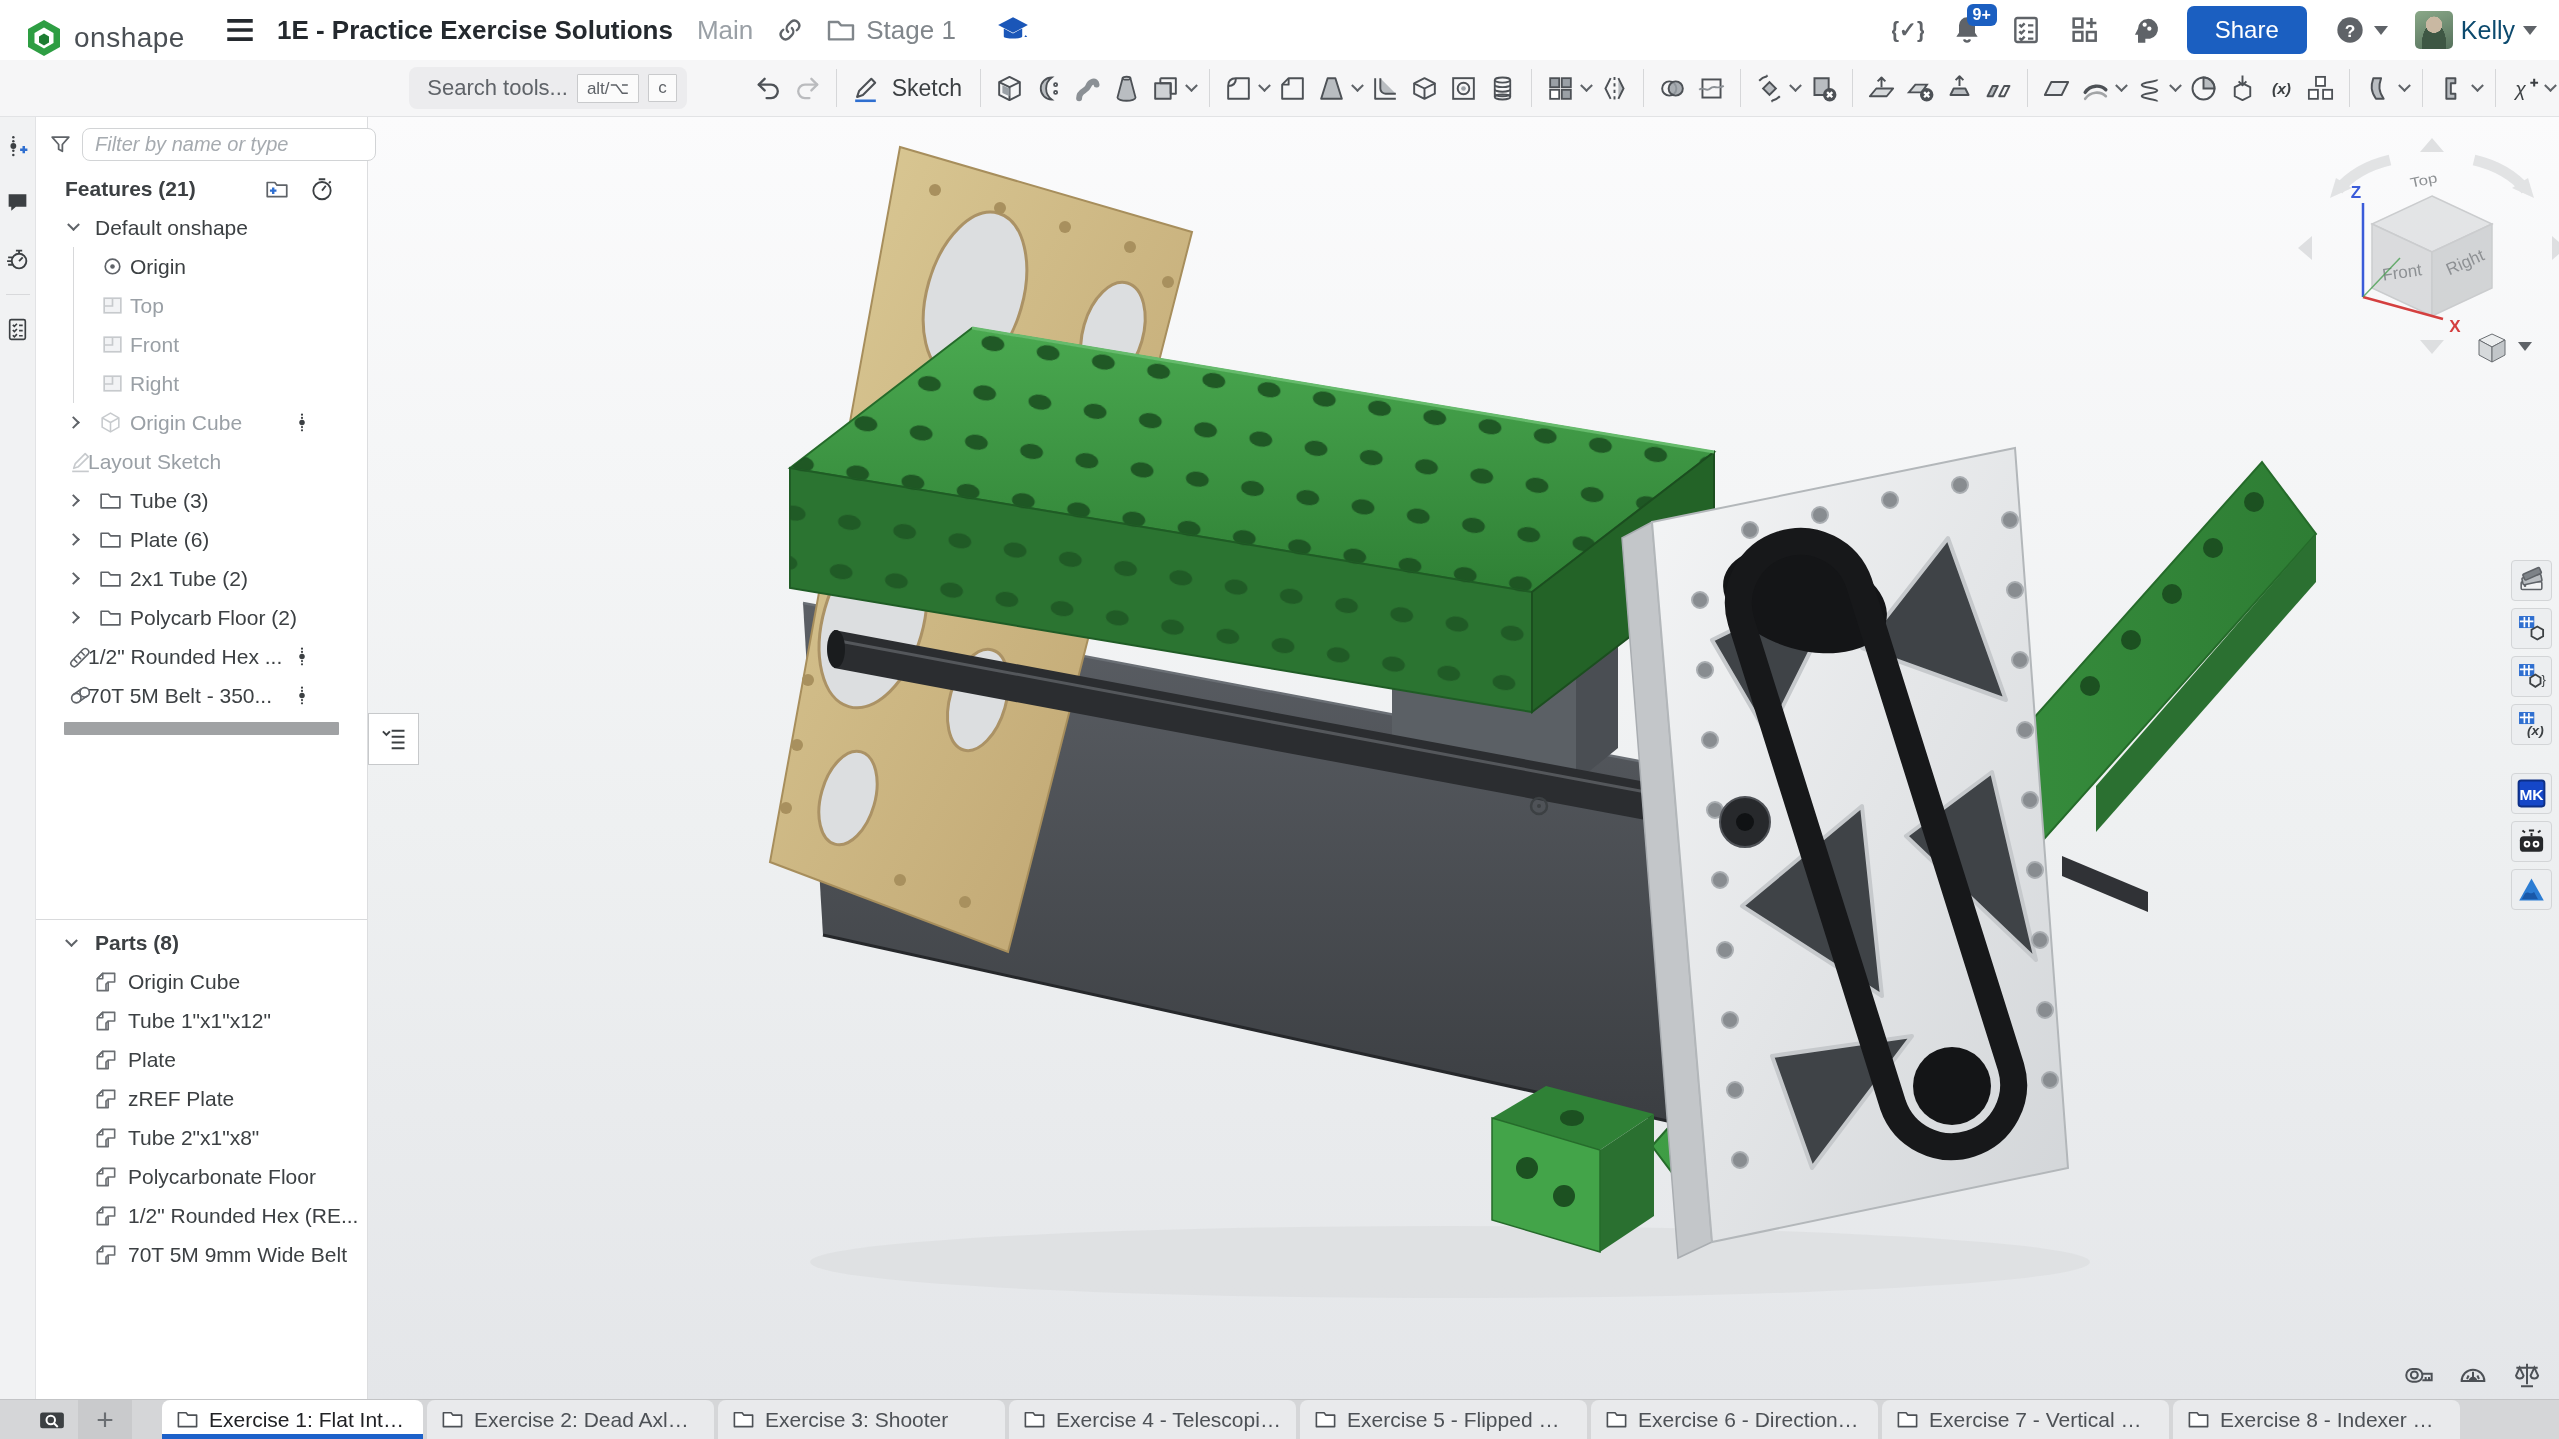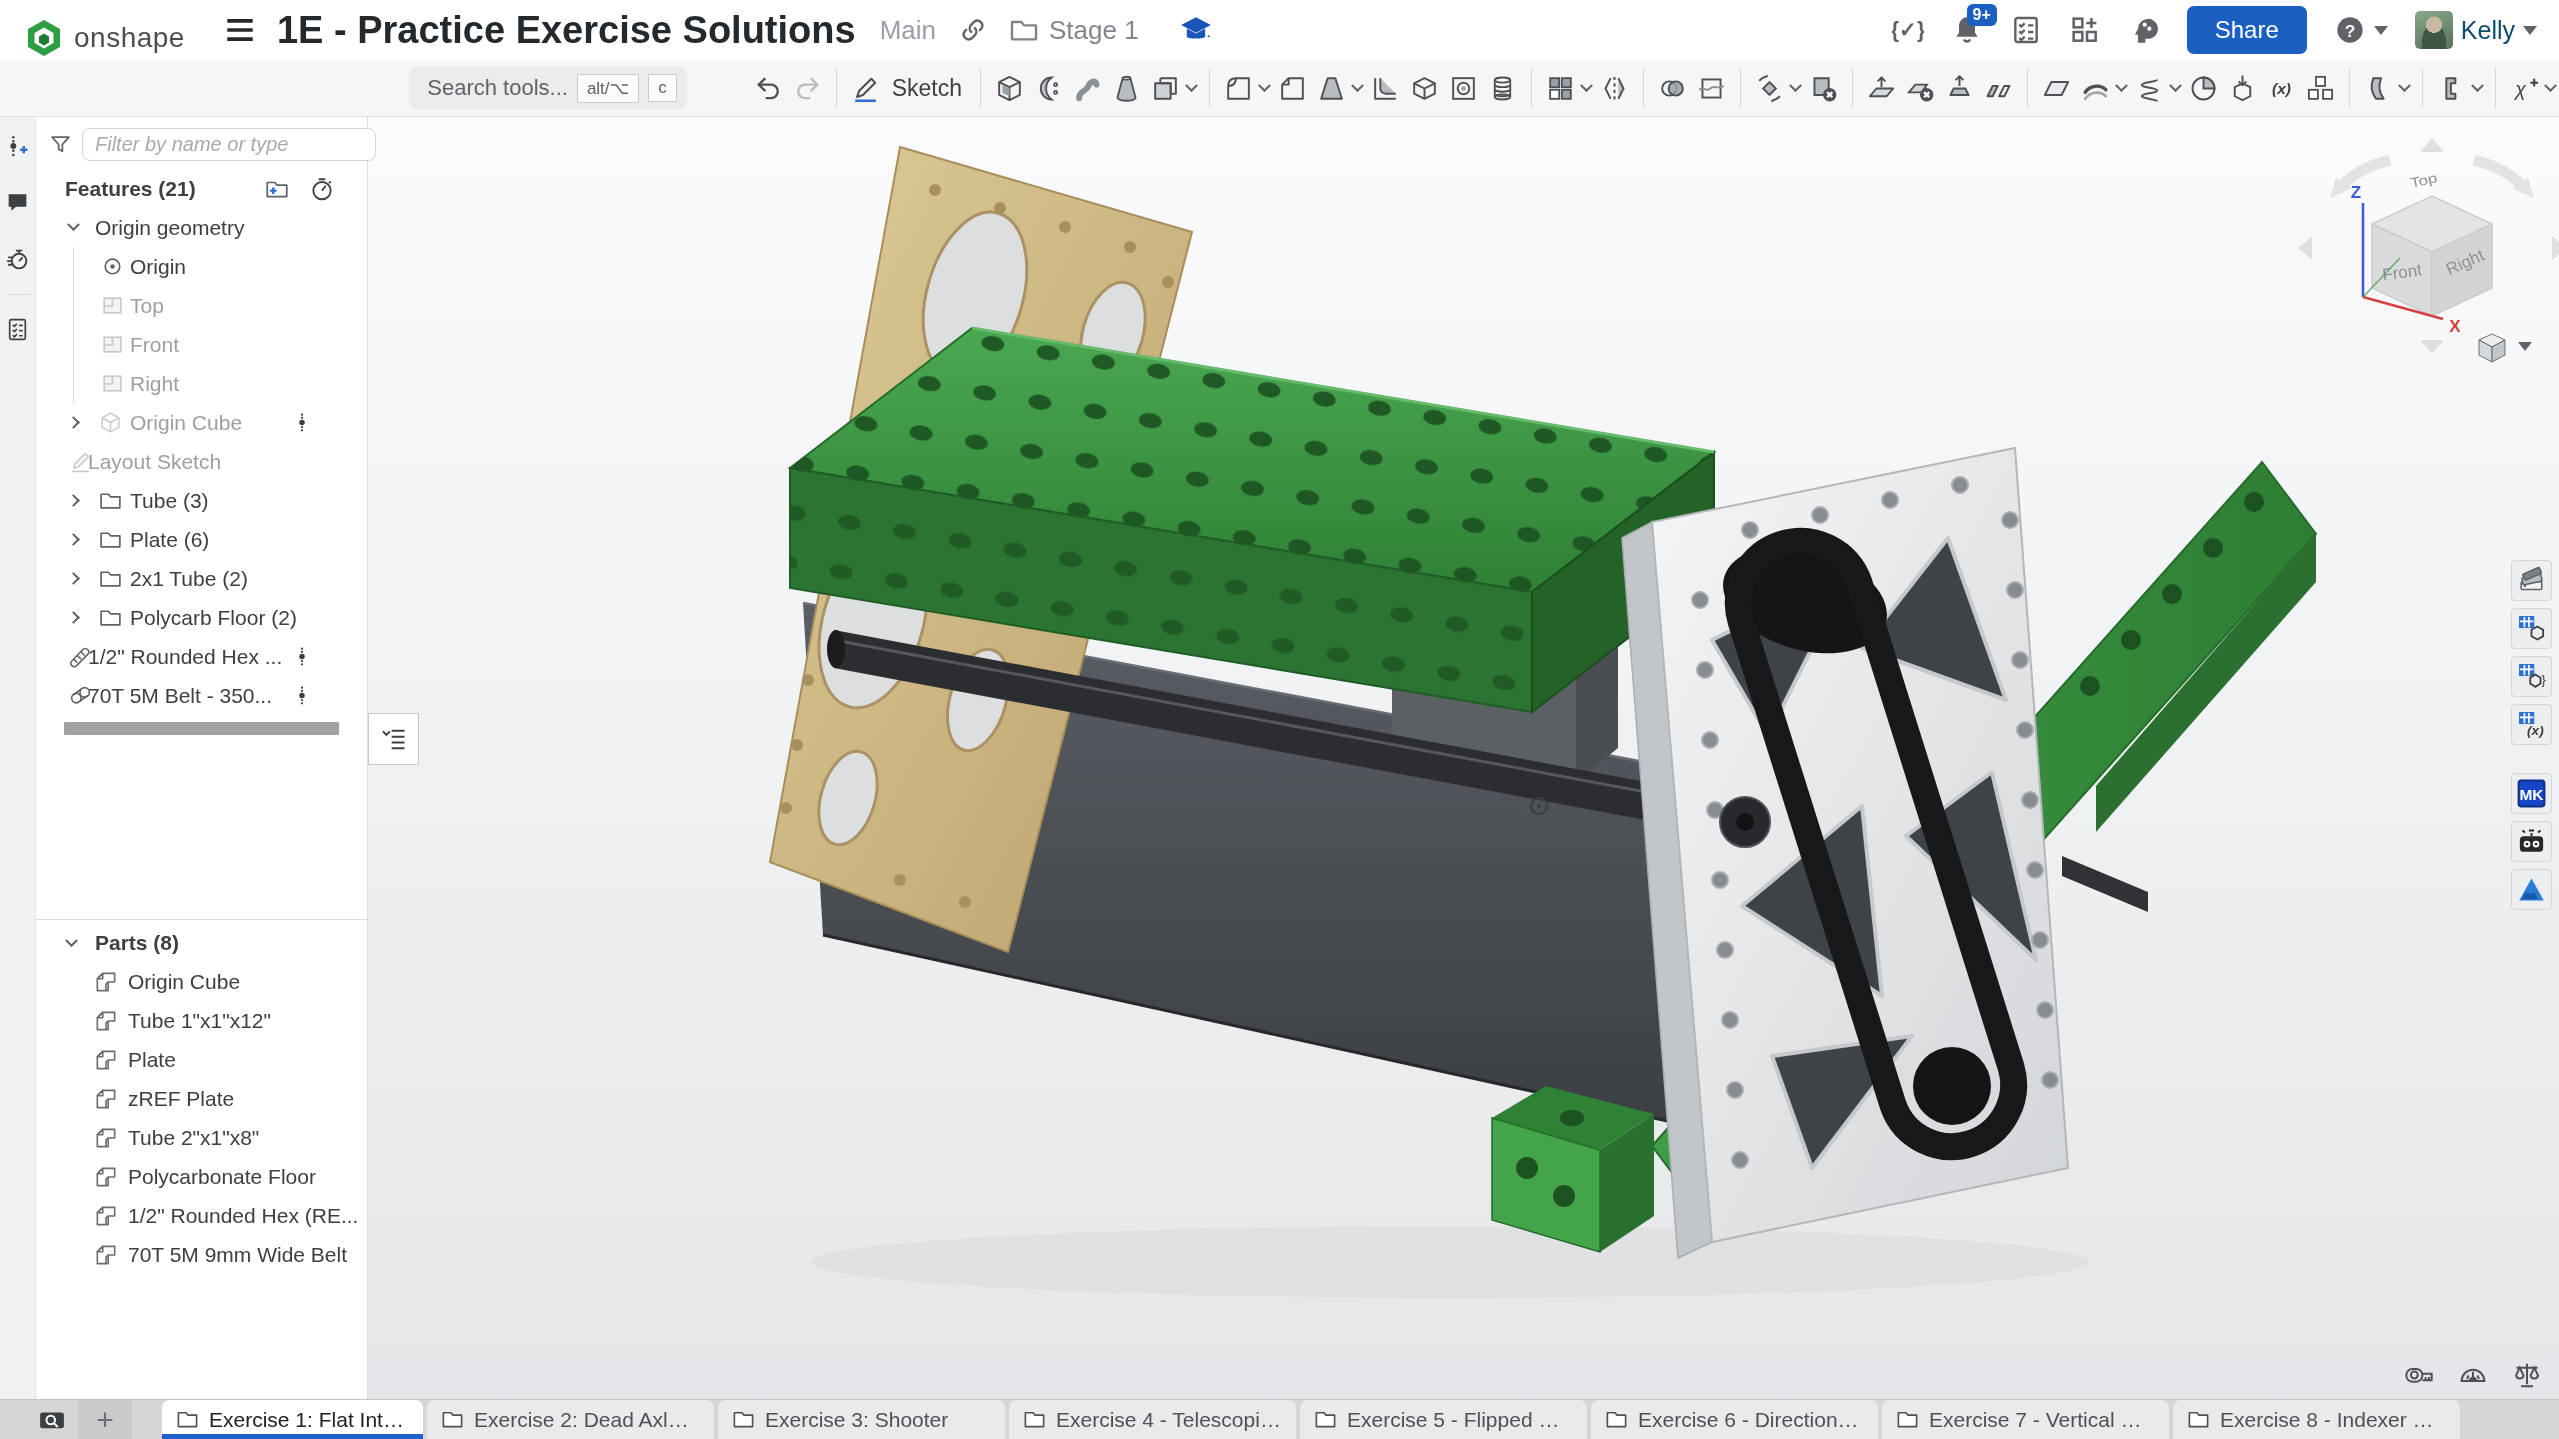--- a/index.html
+++ b/index.html
@@ -6,21 +6,21 @@
 html,body{width:2559px;height:1439px;overflow:hidden;font-family:"Liberation Sans",sans-serif;background:#fff;}
 .glyph{width:100%;height:100%;display:block;}
 svg.defs{position:absolute;width:0;height:0;}
 
 
 .topbar{position:absolute;top:0;left:0;right:0;height:60px;background:#fff;display:flex;align-items:center;padding:0 22px 0 24px;z-index:50;}
 .logo{display:flex;align-items:center;gap:10px;margin-top:16px;}
 .logo-mark{width:40px;height:40px;}
 .logo-text{font-size:28px;color:#4a4f54;letter-spacing:.5px;}
 .menu-btn{width:34px;height:34px;margin-left:38px;}
-.doc-title{font-size:38px;font-weight:bold;color:#24292e;margin-left:20px;white-space:nowrap;}
+.doc-title{font-size:26px;font-weight:bold;color:#24292e;margin-left:20px;white-space:nowrap;}
 .branch{font-size:26px;color:#9aa0a6;margin-left:24px;}
 .hicon{width:30px;height:30px;}
 .link-btn{margin-left:22px;width:30px;height:30px;}
 .folder-chip{display:flex;align-items:center;gap:9px;margin-left:20px;color:#80868b;font-size:26px;}
 .folder-chip .hicon{width:32px;height:32px;}
 .cap-btn{margin-left:40px;width:34px;height:34px;}
 .top-right{margin-left:auto;display:flex;align-items:center;gap:27px;}
 .tr-icon{width:32px;height:32px;position:relative;}
 .badge{position:absolute;top:-10px;right:-14px;background:#1b5fc1;color:#fff;font-size:16px;font-weight:bold;padding:2px 6px;border-radius:6px;line-height:1.1;}
 .share-btn{background:#1b5fc1;color:#fff;font-size:24px;padding:10px 28px;border-radius:7px;border:none;}
@@ -1175,21 +1175,21 @@
         <svg class="glyph" viewBox="0 0 24 24">
           <use href="#sym-p-clock"></use>
         </svg>
       </span>
   </div>
   <div>
 
       <div class="row dg">
         <span class="caret c-down"></span>
         <span class="icon-slot"></span>
-        <span class="lbl">Origin geometry</span>
+        <span class="lbl">Default onshape</span>
       </div>
 
       <div class="row child">
         <span class="icon-slot">
           <svg viewBox="0 0 24 24" class="glyph">
             <use href="#sym-t-origin"></use>
           </svg>
         </span>
         <span class="lbl">Origin</span>
       </div>

